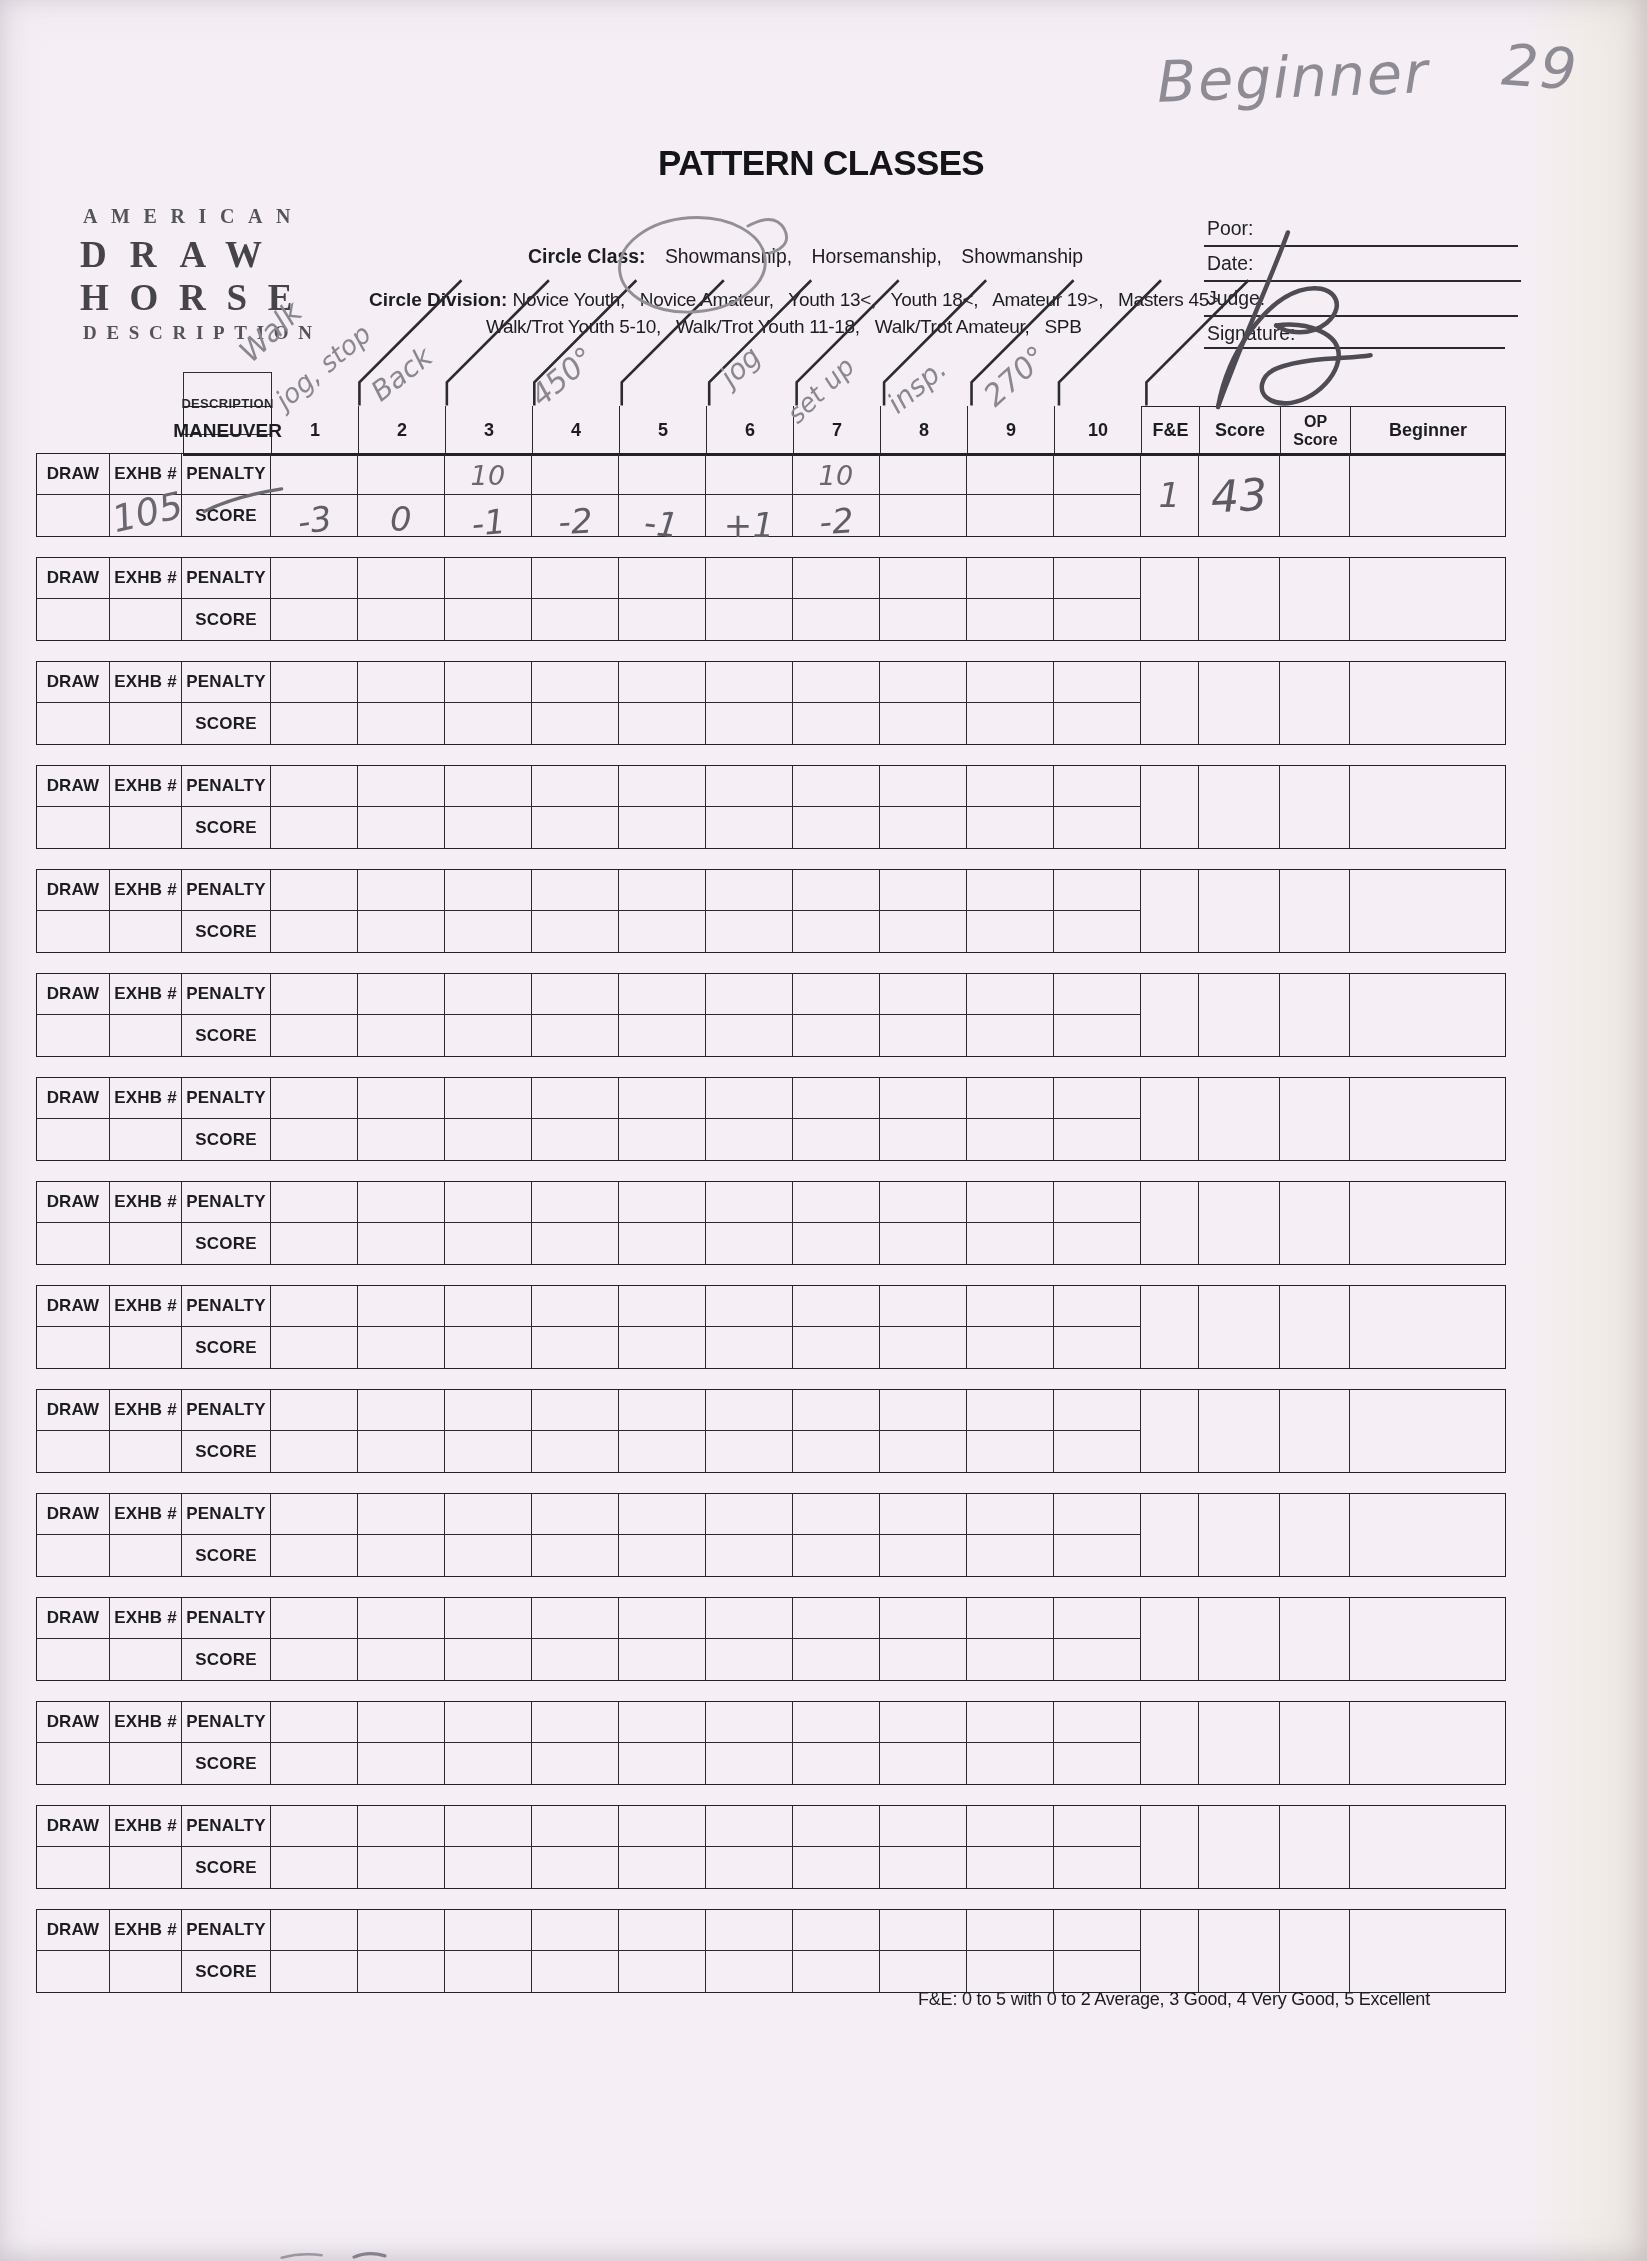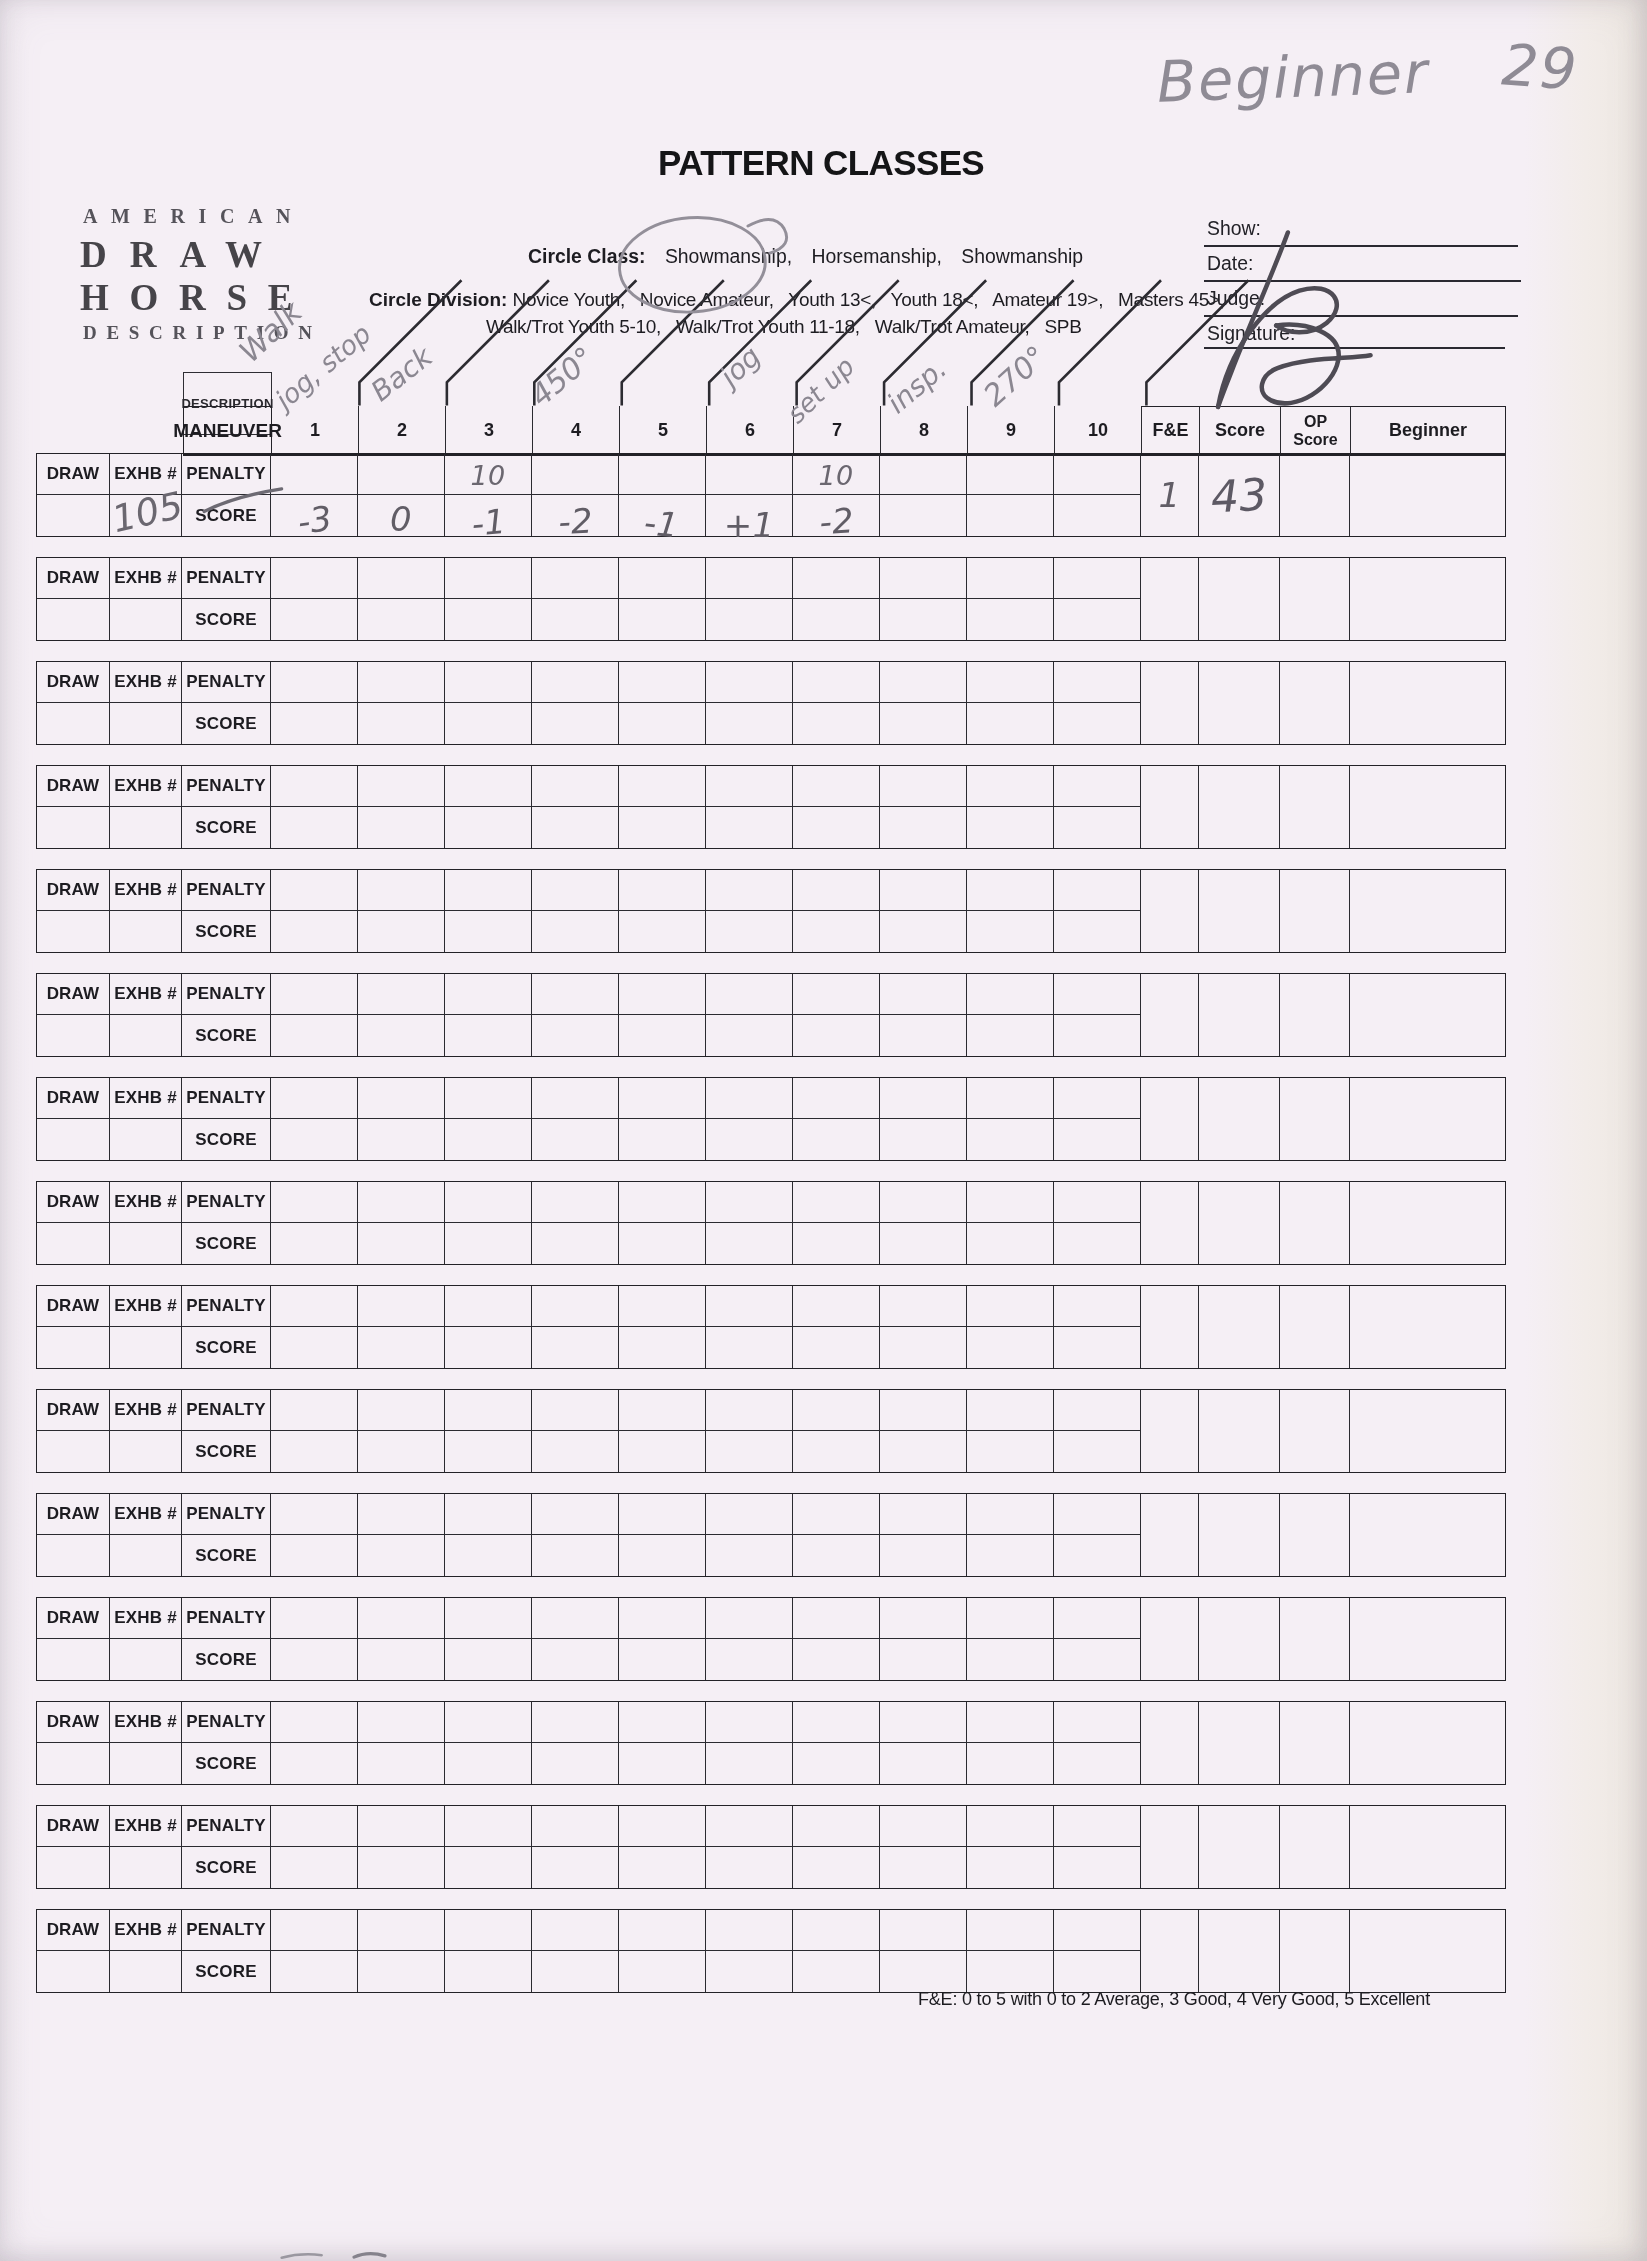--- a/index.html
+++ b/index.html
@@ -63,21 +63,21 @@
     <span>Horsemanship,</span>
     <span>Showmanship</span>
   </div>
 
   <div class="abs" style="left:369px;top:289px;font-size:19px;white-space:nowrap;">
     <span class="plabel">Circle Division:</span>
     <span class="ptext">Novice Youth,   Novice Amateur,   Youth 13&lt;,   Youth 18&lt;,   Amateur 19&gt;,   Masters 45&gt;,</span>
   </div>
   <div class="abs ptext" style="left:486px;top:316px;font-size:19px;">Walk/Trot Youth 5-10,   Walk/Trot Youth 11-18,   Walk/Trot Amateur,   SPB</div>
 
-  <div class="abs fieldlabel" style="left:1207px;top:217px;">Show:</div>
+  <div class="abs fieldlabel" style="left:1207px;top:217px;">Poor:</div>
   <div class="fieldline" style="left:1204px;top:245px;width:314px;"></div>
   <div class="abs fieldlabel" style="left:1207px;top:252px;">Date:</div>
   <div class="fieldline" style="left:1204px;top:280px;width:317px;"></div>
   <div class="abs fieldlabel" style="left:1207px;top:287px;">Judge:</div>
   <div class="fieldline" style="left:1204px;top:315px;width:314px;"></div>
   <div class="abs fieldlabel" style="left:1207px;top:322px;">Signature:</div>
   <div class="fieldline" style="left:1204px;top:347px;width:301px;"></div>
 
   <div class="abs descbox" style="left:183px;top:344px;width:89px;height:63px;margin-top:28px;">DESCRIPTION</div>
 

